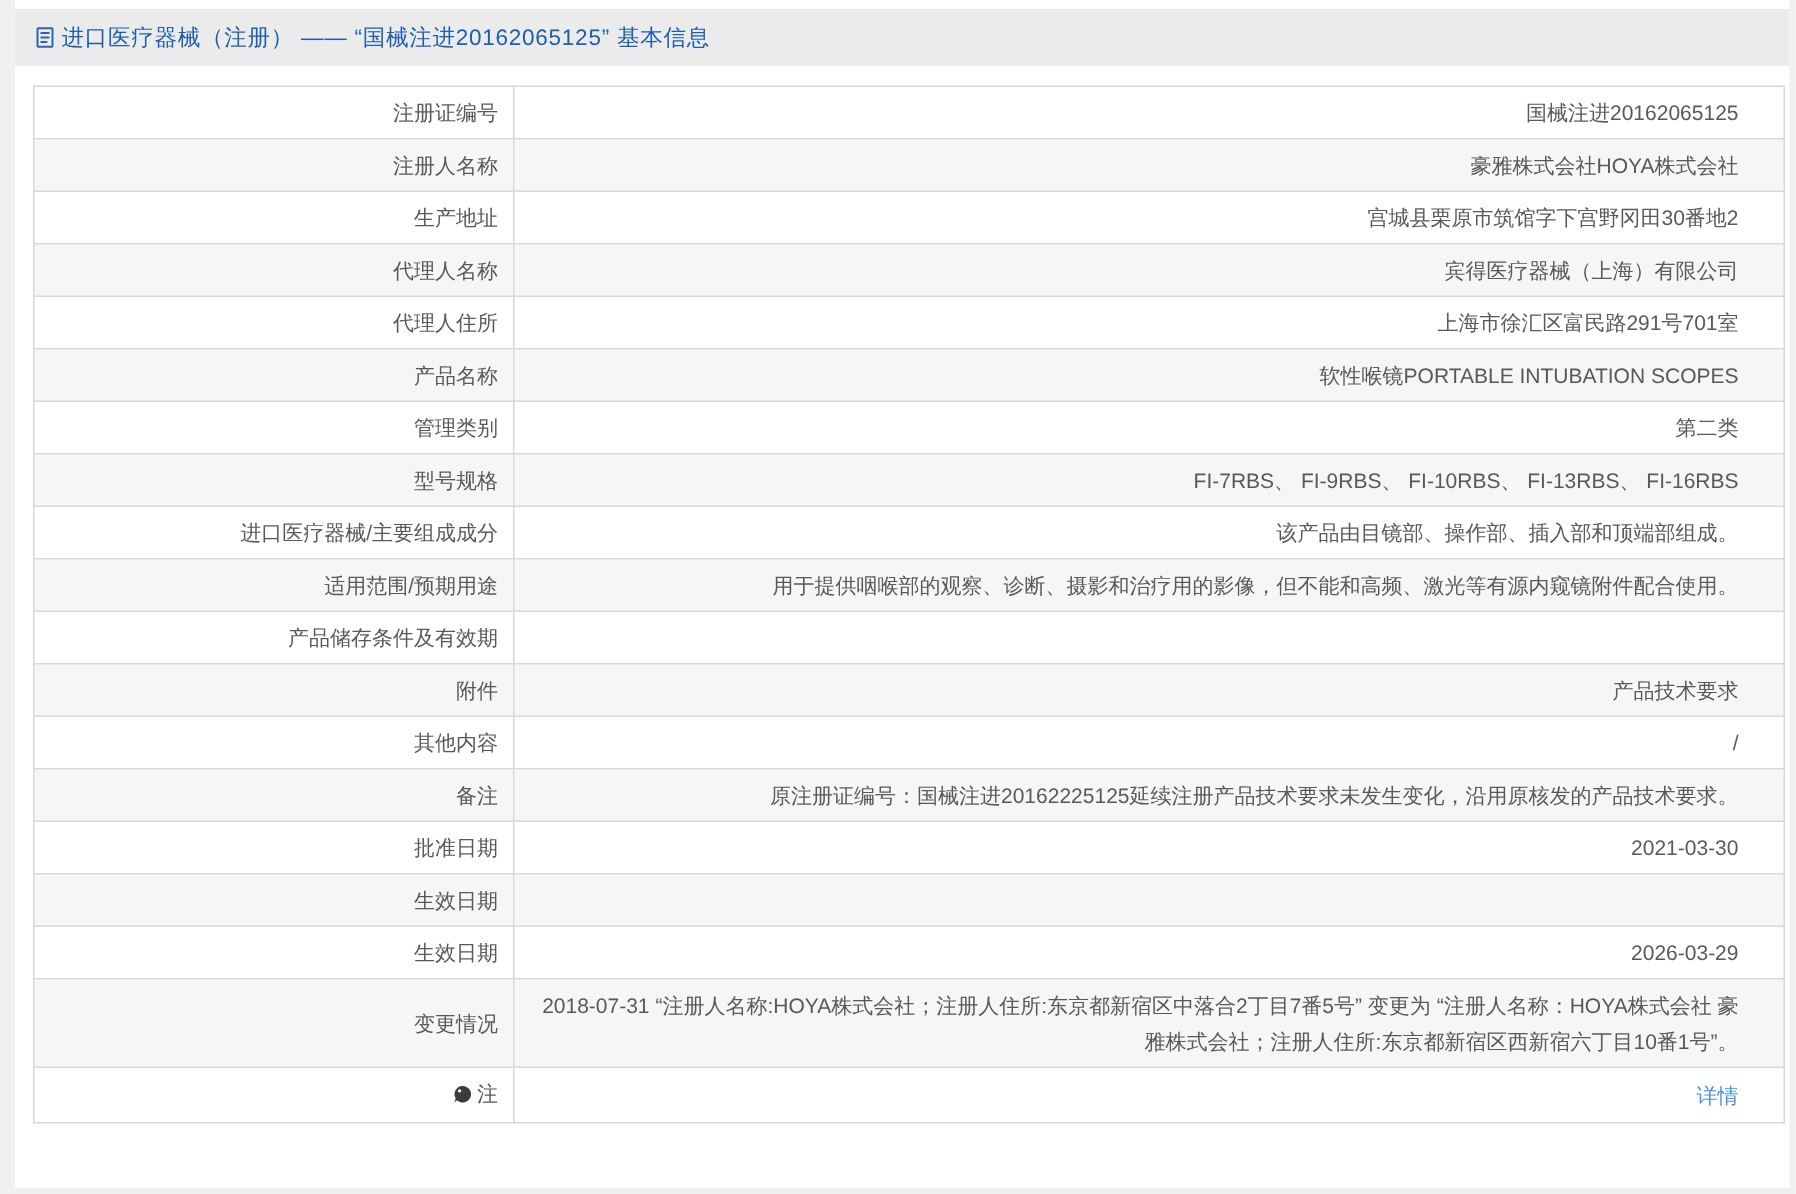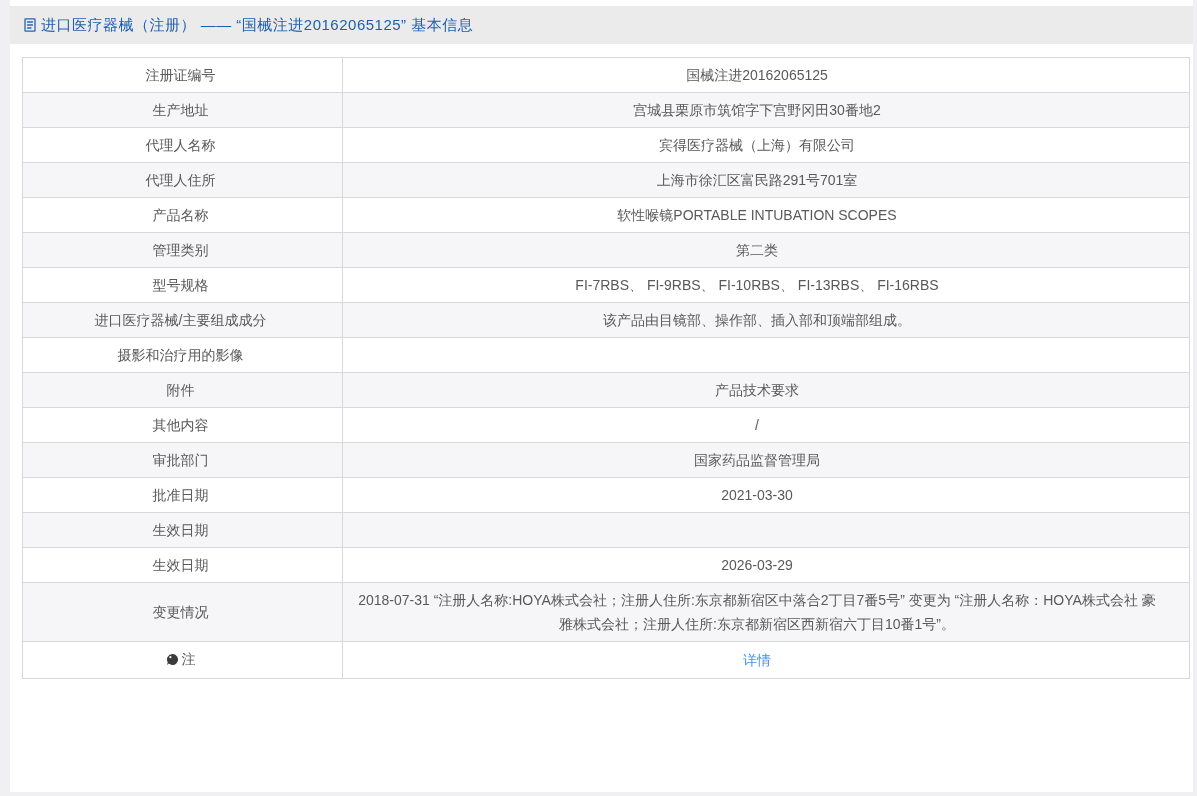--- a/index.html
+++ b/index.html
@@ -43,25 +43,26 @@
   }
   .info-table th, .info-table td {
     border: 1px solid #d8d8da;
     font-size: 14px;
     font-weight: normal;
     color: #595959;
     line-height: 24px;
     vertical-align: middle;
   }
   .info-table th {
+    text-align: right;
     padding: 5px 10px 5px 6px;
     white-space: nowrap;
   }
   .info-table td {
-    text-align: center;
+    text-align: right;
     padding: 5px 30px 5px 12px;
     word-break: break-all;
   }
   .info-table tr:nth-child(even) { background: #f6f6f8; }
   .info-table a {
     color: #4691e6;
     text-decoration: none;
     cursor: pointer;
   }
   .note-icon {
@@ -91,20 +92,24 @@
     <colgroup>
         <col style="width:320px">
         <col>
       </colgroup>
     <tbody id="rows">
         <tr>
           <th>注册证编号</th>
           <td>国械注进20162065125</td>
         </tr>
         <tr>
+          <th>注册人名称</th>
+          <td>豪雅株式会社HOYA株式会社</td>
+        </tr>
+        <tr>
           <th>生产地址</th>
           <td>宫城县栗原市筑馆字下宫野冈田30番地2</td>
         </tr>
         <tr>
           <th>代理人名称</th>
           <td>宾得医疗器械（上海）有限公司</td>
         </tr>
         <tr>
           <th>代理人住所</th>
           <td>上海市徐汇区富民路291号701室</td>
@@ -119,34 +124,38 @@
         </tr>
         <tr>
           <th>型号规格</th>
           <td>FI-7RBS、 FI-9RBS、 FI-10RBS、 FI-13RBS、 FI-16RBS</td>
         </tr>
         <tr>
           <th>进口医疗器械/主要组成成分</th>
           <td>该产品由目镜部、操作部、插入部和顶端部组成。</td>
         </tr>
         <tr>
-          <th>摄影和治疗用的影像</th>
+          <th>适用范围/预期用途</th>
+          <td>用于提供咽喉部的观察、诊断、摄影和治疗用的影像，但不能和高频、激光等有源内窥镜附件配合使用。</td>
+        </tr>
+        <tr>
+          <th>产品储存条件及有效期</th>
           <td></td>
         </tr>
         <tr>
           <th>附件</th>
           <td>产品技术要求</td>
         </tr>
         <tr>
           <th>其他内容</th>
           <td>/</td>
         </tr>
         <tr>
-          <th>审批部门</th>
-          <td>国家药品监督管理局</td>
+          <th>备注</th>
+          <td>原注册证编号：国械注进20162225125延续注册产品技术要求未发生变化，沿用原核发的产品技术要求。</td>
         </tr>
         <tr>
           <th>批准日期</th>
           <td>2021-03-30</td>
         </tr>
         <tr>
           <th>生效日期</th>
           <td></td>
         </tr>
         <tr>

